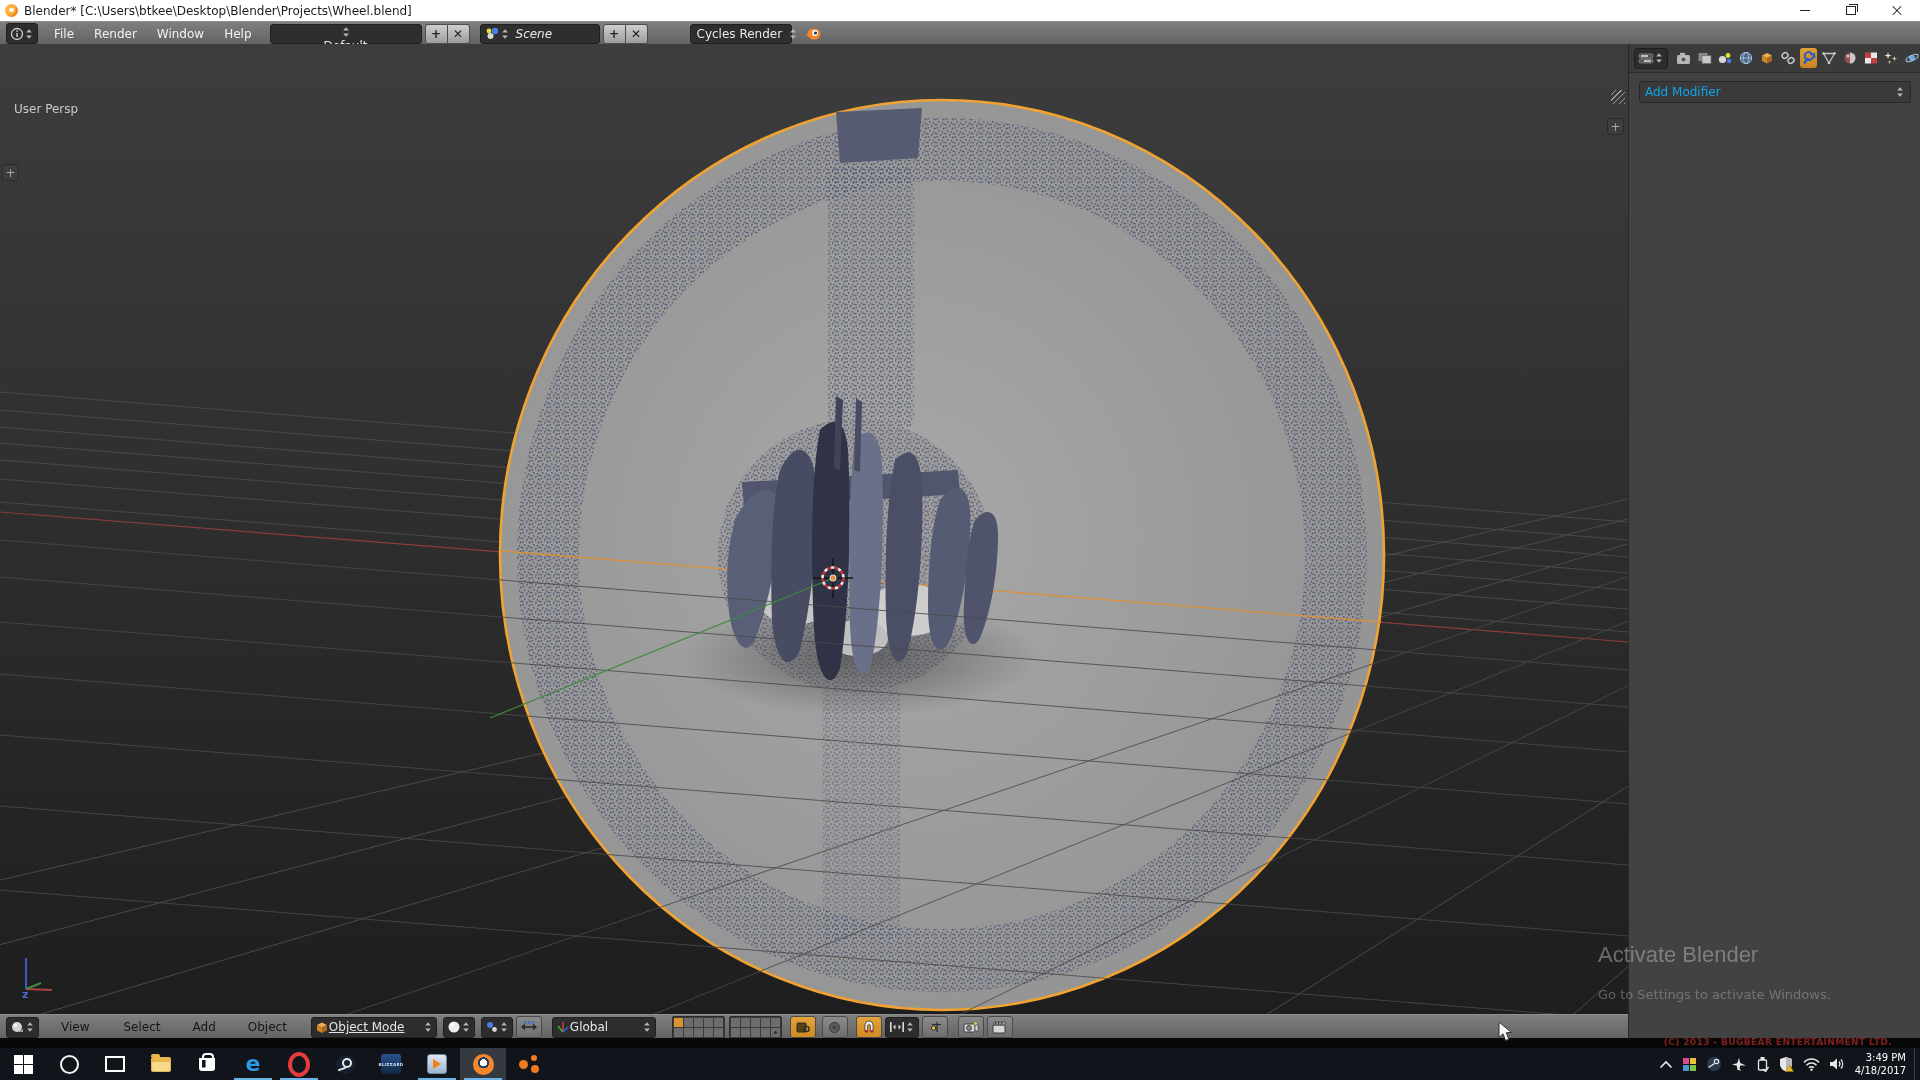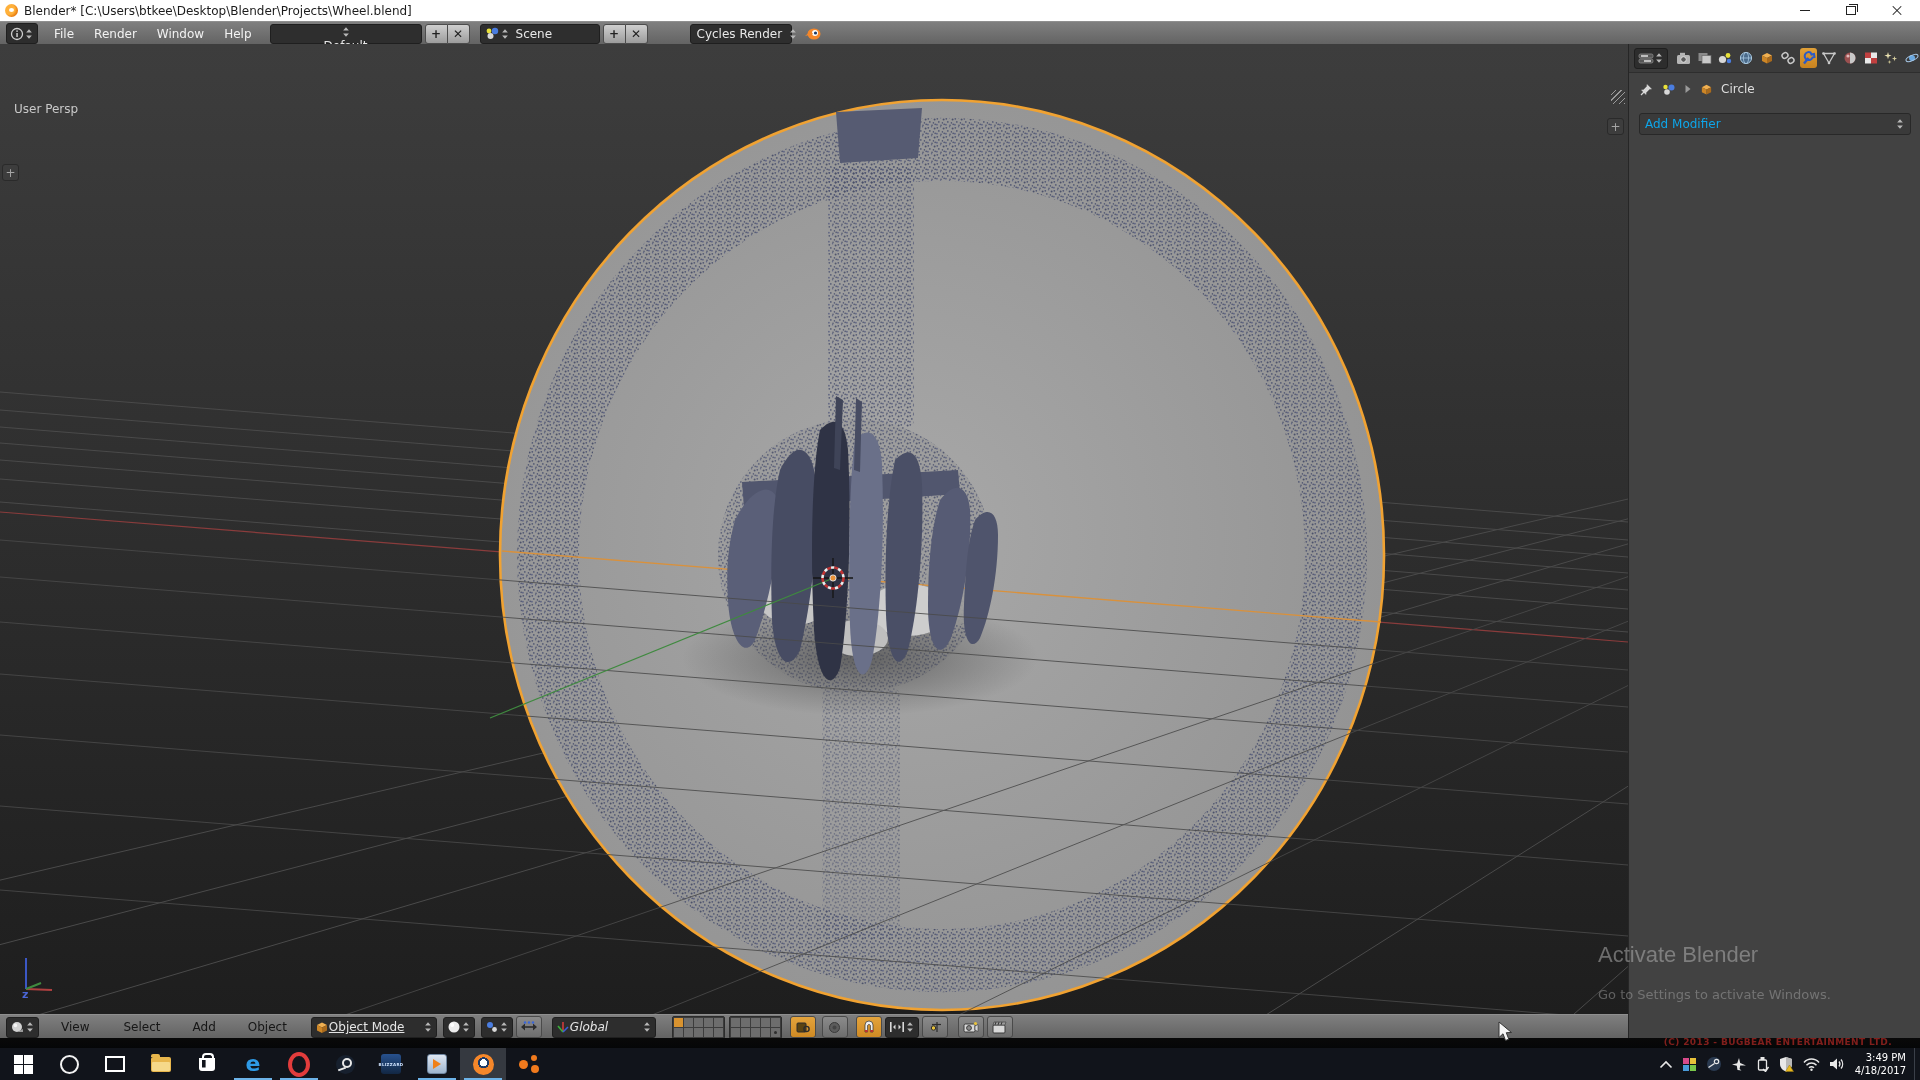--- a/index.html
+++ b/index.html
@@ -155,21 +155,21 @@
       <svg class="ud" viewBox="0 0 14 16">
           <path d="M3 6 L7 1.5 L11 6 Z M3 10 L7 14.5 L11 10 Z" fill="#b8b8b8"></path>
         </svg>
       <span class="fval">Default</span>
     </div>
     <div class="sqbtn first">+</div>
     <div class="sqbtn last">✕</div>
   </div>
 
   <div style="display:flex;align-items:center;margin-left:10px;">
-    <div class="dfield" style="width:118px;">
+    <div class="dfield" style="width:118px;font-style:italic;">
       <svg width="15" height="13" viewBox="0 0 15 13" style="margin-left:4px;">
           <circle cx="4" cy="4" r="2.4" fill="#e8e13a"></circle>
           <circle cx="10" cy="4" r="3.2" fill="#4a7de0"></circle>
           <circle cx="5.5" cy="9" r="3" fill="#d8d8d8"></circle>
         </svg>
       <svg class="ud" viewBox="0 0 14 16">
           <path d="M3 6 L7 1.5 L11 6 Z M3 10 L7 14.5 L11 10 Z" fill="#b8b8b8"></path>
         </svg>
       <span class="fval">Scene</span>
     </div>
@@ -374,21 +374,21 @@
         <circle cx="12" cy="1.5" r="1.2" fill="#3a66d8"></circle>
       </svg>
   </div>
 
   <div class="hbtn" style="margin-left:10px;width:96px;">
     <svg width="14" height="14" viewBox="0 0 14 14">
         <line x1="7" y1="12" x2="7" y2="2" stroke="#d03a3a" stroke-width="1.6"></line>
         <line x1="7" y1="12" x2="2" y2="6" stroke="#3ab03a" stroke-width="1.6"></line>
         <line x1="7" y1="12" x2="12" y2="7" stroke="#3a5fd8" stroke-width="1.6"></line>
       </svg>
-    <span class="fval" style="flex:1;font-style:italic;">Global</span>
+    <span class="fval" style="flex:1;">Global</span>
     <svg class="ud" viewBox="0 0 14 16">
         <path d="M3 6 L7 1.5 L11 6 Z M3 10 L7 14.5 L11 10 Z" fill="#b8b8b8"></path>
       </svg>
   </div>
 
   <div class="layers" style="margin-left:16px;">
     <i class="cell active"></i>
       <i class="cell"></i>
       <i class="cell"></i>
       <i class="cell"></i>
@@ -560,40 +560,20 @@
         </svg>
       </span>
     <span class="ptab">
         <svg width="16" height="14" viewBox="0 0 16 14">
           <circle cx="8" cy="7" r="3" fill="#6aa8e0"></circle>
           <ellipse cx="8" cy="7" rx="6.5" ry="2.6" fill="none" stroke="#a8c8e8" stroke-width="1" transform="rotate(-25 8 7)"></ellipse>
         </svg>
       </span>
   </div>
 
-  <div id="props-crumb">
-    <svg width="15" height="15" viewBox="0 0 15 15">
-        <path d="M8 2 L13 7 L10.5 7.5 L7.5 10.5 L7 13 L2 8 L4.5 7.5 L7.5 4.5 Z" fill="#d8d8d8" stroke="#6a6a6a" stroke-width=".6"></path>
-        <line x1="2" y1="13" x2="5.5" y2="9.5" stroke="#d8d8d8" stroke-width="1.2"></line>
-      </svg>
-    <svg width="16" height="13" viewBox="0 0 16 13">
-        <circle cx="4.5" cy="4" r="2.2" fill="#e8e13a"></circle>
-        <circle cx="10.5" cy="4.5" r="3" fill="#4a7de0"></circle>
-        <circle cx="6" cy="9" r="2.8" fill="#d8d8d8"></circle>
-      </svg>
-    <svg width="8" height="10" viewBox="0 0 8 10">
-        <path d="M1.5 1 L6.5 5 L1.5 9 Z" fill="#9a9a9a"></path>
-      </svg>
-    <svg width="15" height="13" viewBox="0 0 16 14">
-        <polygon points="3,4.5 8,2 13,4.5 8,7" fill="#f0b051"></polygon>
-        <polygon points="3,4.5 8,7 8,12.5 3,10" fill="#cd8626"></polygon>
-        <polygon points="13,4.5 8,7 8,12.5 13,10" fill="#a96a1c"></polygon>
-      </svg>
-    <span>Circle</span>
-  </div>
 
   <div id="add-modifier">
     <span>Add Modifier</span>
     <svg class="ud" viewBox="0 0 14 16">
         <path d="M3 6 L7 1.5 L11 6 Z M3 10 L7 14.5 L11 10 Z" fill="#b8b8b8"></path>
       </svg>
   </div>
 </div>
 
 <div id="watermark" class="abs">

